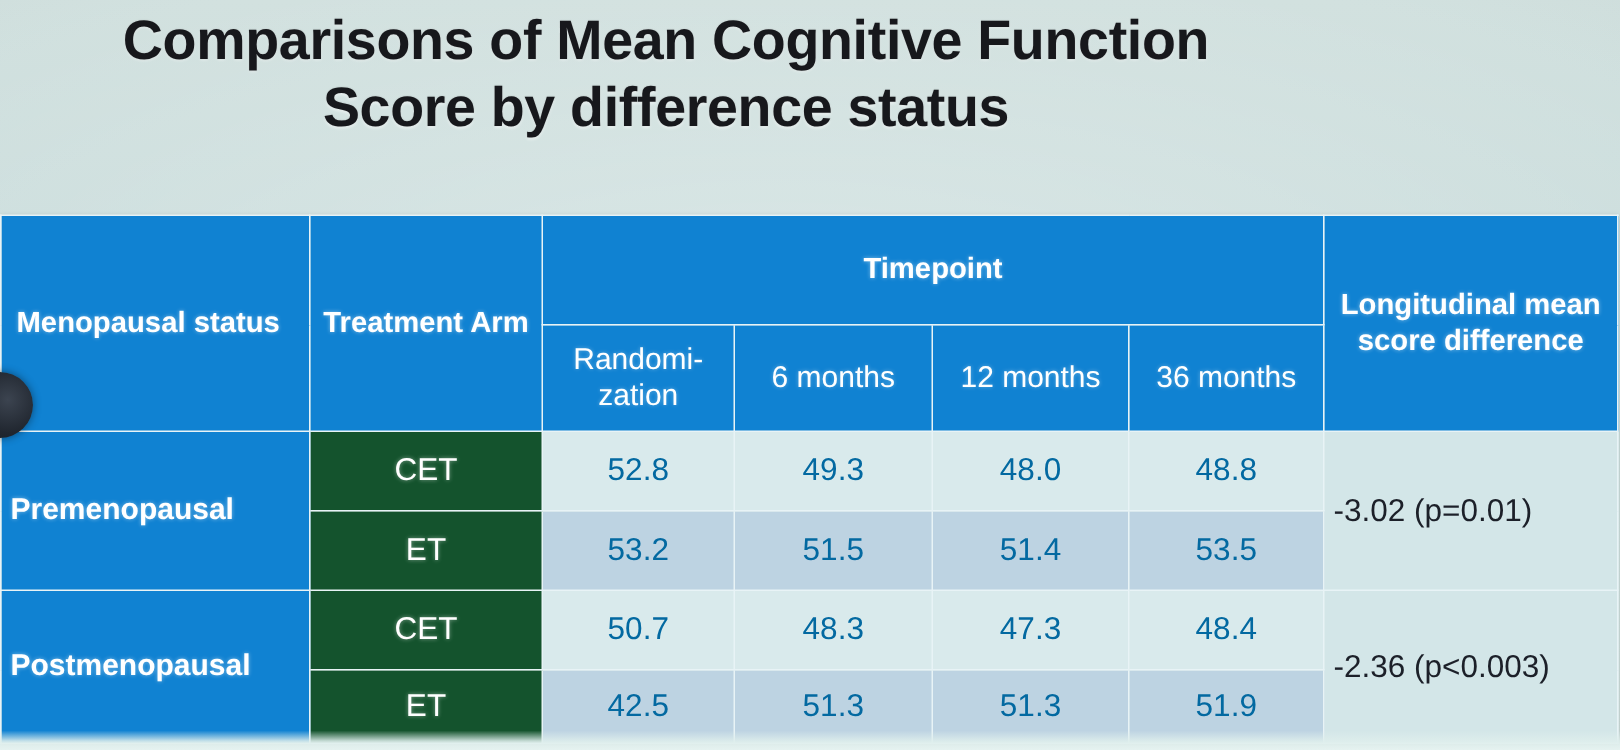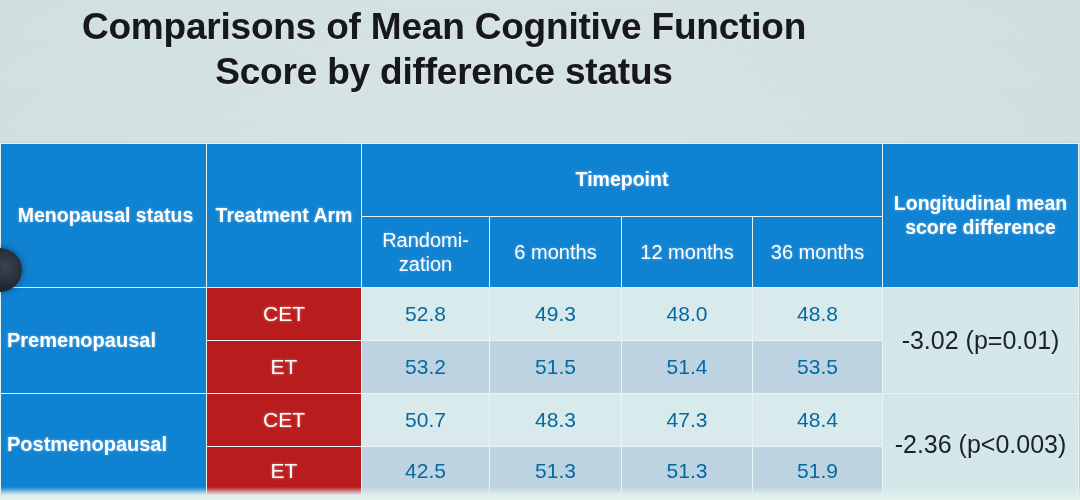--- a/index.html
+++ b/index.html
@@ -65,59 +65,58 @@
   .hdr {
     background: #1082d2;
     color: #ffffff;
     font-weight: bold;
     font-size: 19.5px;
     line-height: 1.2;
     text-align: center;
     text-shadow: 0 0 3px rgba(255,255,255,0.45);
   }
   .hdr.left {
-    text-align: center;
+    text-align: left;
     padding-left: 10px;
   }
   .hdr.sub {
     font-weight: normal;
     font-size: 20px;
     text-shadow: 0 0 3px rgba(255,255,255,0.35);
   }
 
   .rowlabel {
     background: #1082d2;
     color: #ffffff;
     font-weight: bold;
     font-size: 20px;
     text-align: left;
     padding-left: 8px;
     text-shadow: 0 0 3px rgba(255,255,255,0.45);
   }
   .armcell {
-    background: #b91c1c;
+    background: #14532d;
     color: #ffffff;
     font-weight: normal;
     font-size: 21px;
     text-align: center;
     text-shadow: 0 0 3px rgba(255,255,255,0.45);
   }
 
   .val {
     text-align: center;
     font-size: 21px;
     color: #0369a1;
   }
   .val.odd  { background: #d9eaec; }
   .val.even { background: #bdd3e2; }
 
   .diff {
     background: #d3e6e8;
-    text-align: center;
-    font-size: 25px;
+    font-size: 21px;
     color: #1c2029;
     margin-left: 22px;
   }
 
   
   tr.h-top    th { height: 72px; }
   tr.h-sub    th { height: 70px; }
   tr.h-data   td { height: 52px; }
   tr.h-data-last td { height: 48px; }
 

